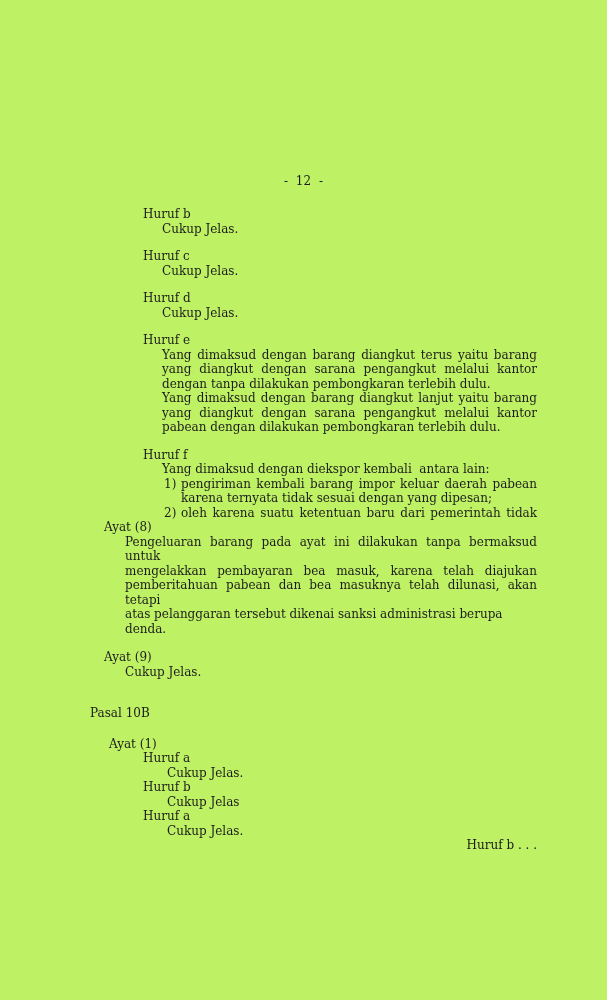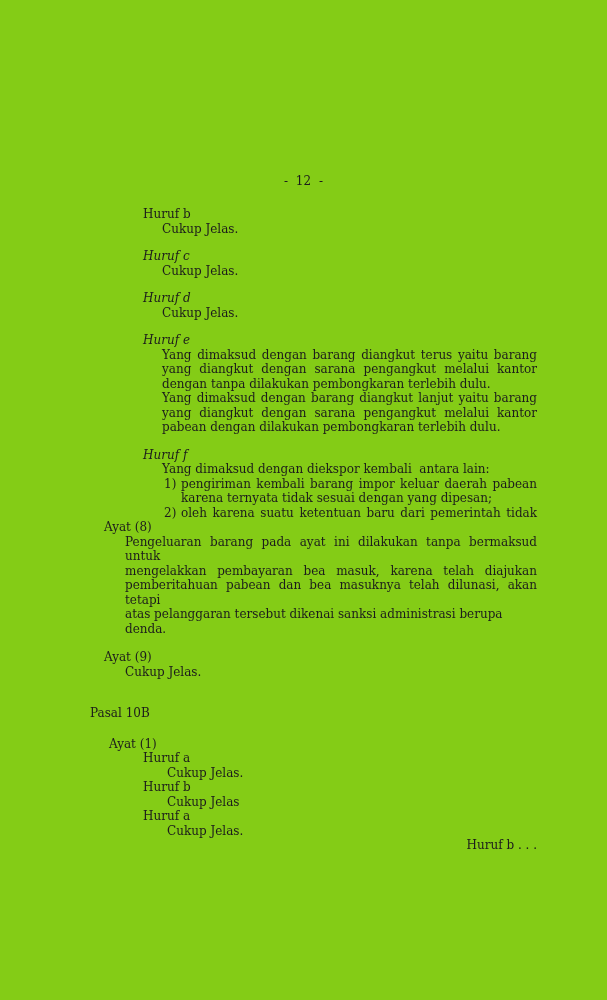--- a/index.html
+++ b/index.html
@@ -4,21 +4,21 @@
 <style>
   html, body {
     margin: 0;
     padding: 0;
     background: #ffffff;
   }
   .page {
     position: relative;
     width: 607px;
     height: 1000px;
-    background: #84cc16;
+    background: #bef264;
     font-family: "DejaVu Serif", "Liberation Serif", serif;
     font-size: 12px;
     line-height: 14.5px;
     color: #1c1c1c;
     overflow: hidden;
   }
   .page-number {
     position: absolute;
     top: 174px;
     left: 0;
@@ -30,21 +30,21 @@
     position: absolute;
     left: 90px;
     top: 207px;
     width: 447px; 
   }
   .line { white-space: pre-wrap; }
   .jline {
     text-align: justify;
     text-align-last: justify;
   }
-  .gap    { margin-top: 13px; font-style: italic; }
+  .gap    { margin-top: 13px; }
   .gap-md { margin-top: 14px; }
   .gap-lg { margin-top: 27px; }
 
   .lbl-pasal { margin-left: 0; }
   .lbl-ayat  { margin-left: 14px; }
   .body-ayat { margin-left: 35px; }
   .para-ayat { margin-left: 35px; width: 412px; }
   .lbl-huruf { margin-left: 53px; }
   .body-huruf{ margin-left: 72px; }
   .para-huruf{ margin-left: 72px; width: 375px; }

